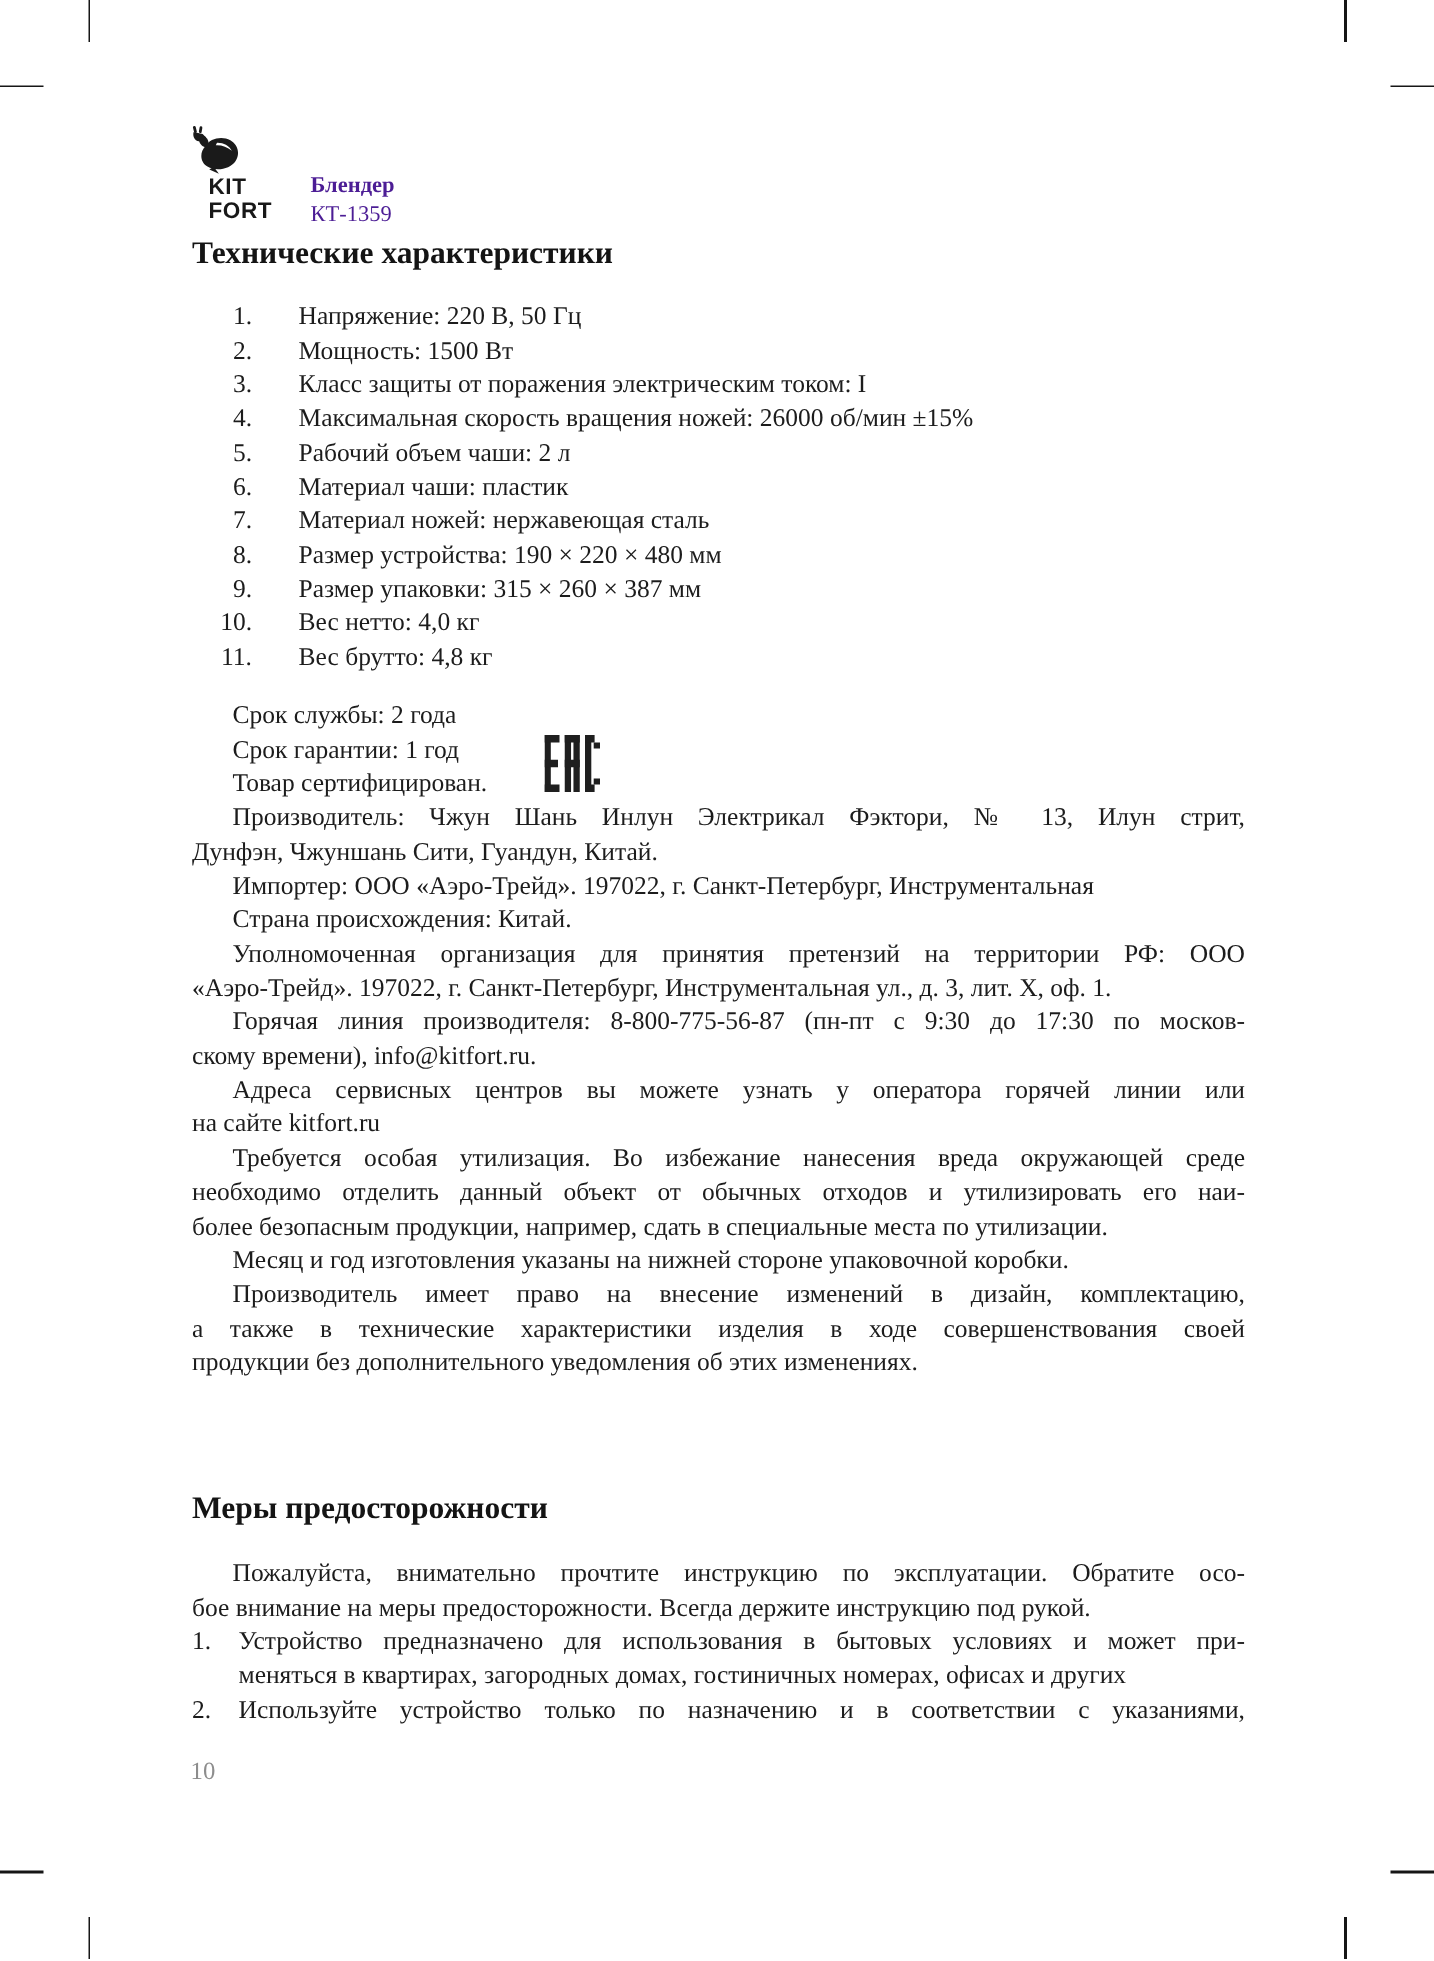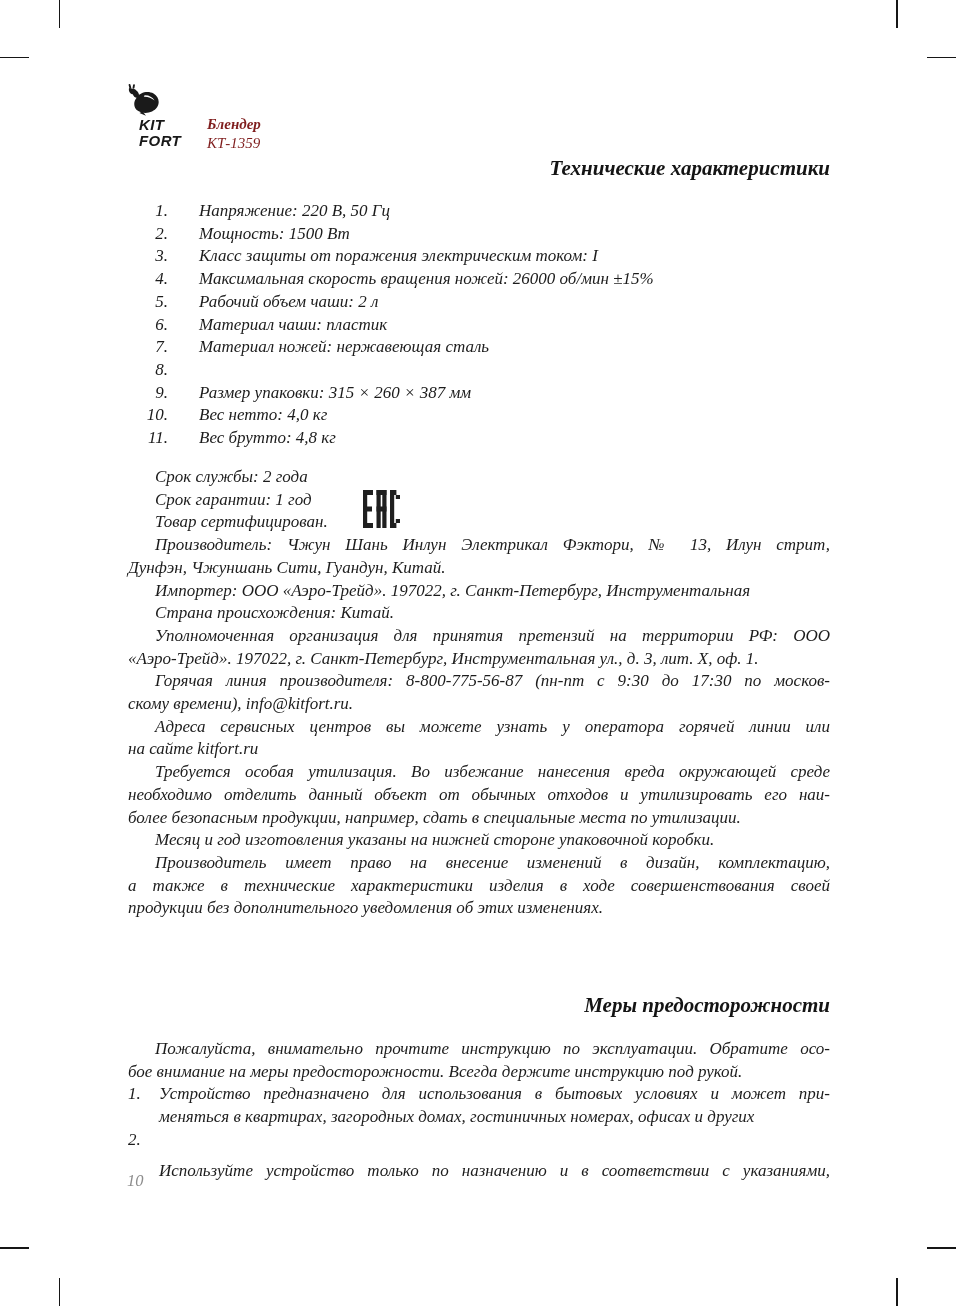--- a/index.html
+++ b/index.html
@@ -4,43 +4,42 @@
 <style>
   html, body { margin: 0; padding: 0; background: #ffffff; }
   .page {
     position: relative;
     width: 956px;
     height: 1307px;
     background: #ffffff;
     font-family: "Liberation Serif", "DejaVu Serif", serif;
     color: #1c1c1c;
     overflow: hidden;
-    font-style: italic;
   }
 
   
   .crop { position: absolute; background: #161616; }
   .crop.v { width: 1.6px; height: 28px; }
   .crop.h { width: 29px; height: 1.6px; }
 
   
   .brand-logo { position: absolute; left: 124px; top: 84px; }
   .brand-text {
     position: absolute; left: 139px; top: 117px;
     font-family: "Liberation Sans", "DejaVu Sans", sans-serif;
     font-weight: bold; font-size: 15px; line-height: 16px;
     letter-spacing: 0.4px; color: #181818;
   }
-  .product { position: absolute; left: 207px; top: 115px; font-size: 15px; line-height: 18.5px; color: #7f1d1d; }
+  .product { position: absolute; left: 207px; top: 115px; font-size: 15px; line-height: 18.5px; color: #4c1d95; }
   .product-name { font-weight: bold; }
 
   
   .title {
     position: absolute; left: 128px; width: 702px;
-    margin: 0; text-align: right;
+    margin: 0; text-align: left;
     font-weight: bold; font-size: 21px; line-height: 25px; color: #141414;
   }
   .t1 { top: 156px; }
   .t2 { top: 993px; }
 
   
   .spec-list {
     position: absolute; left: 128px; top: 200px; width: 702px;
     margin: 0; padding: 0; list-style: none;
     font-size: 17px; line-height: 22.7px;
@@ -48,21 +47,21 @@
   .spec-item { display: flex; }
   .spec-num { flex: 0 0 40px; width: 40px; text-align: right; }
   .spec-text { padding-left: 31px; }
 
   
   .info  { position: absolute; left: 128px; top: 466px;  width: 702px; font-size: 17px; line-height: 22.7px; }
   .prec  { position: absolute; left: 128px; top: 1038px; width: 702px; font-size: 17px; line-height: 22.7px; }
 
   .tline { text-align: justify; text-align-last: justify; }
   .para .tline:last-child { text-align-last: left; }
-  .para.cont .tline:last-child { text-align-last: justify; margin-top: 31px; }
+  .para.cont .tline:last-child { text-align-last: justify; }
   .para.indent .tline:first-child { text-indent: 27px; }
   .cert .tline { text-indent: 27px; text-align: center; text-align-last: left; }
 
   .prec-item { display: flex; }
   .prec-num { flex: 0 0 31px; width: 31px; }
   .prec-lines { flex: 1; min-width: 0; }
 
   
   .eac { position: absolute; left: 363px; top: 490px; }
 
@@ -133,20 +132,21 @@
     <li class="spec-item">
         <span class="spec-num">6.</span>
         <span class="spec-text">Материал чаши: пластик</span>
       </li>
     <li class="spec-item">
         <span class="spec-num">7.</span>
         <span class="spec-text">Материал ножей: нержавеющая сталь</span>
       </li>
     <li class="spec-item">
         <span class="spec-num">8.</span>
+        <span class="spec-text">Размер устройства: 190 × 220 × 480 мм</span>
       </li>
     <li class="spec-item">
         <span class="spec-num">9.</span>
         <span class="spec-text">Размер упаковки: 315 × 260 × 387 мм</span>
       </li>
     <li class="spec-item">
         <span class="spec-num">10.</span>
         <span class="spec-text">Вес нетто: 4,0 кг</span>
       </li>
     <li class="spec-item">

